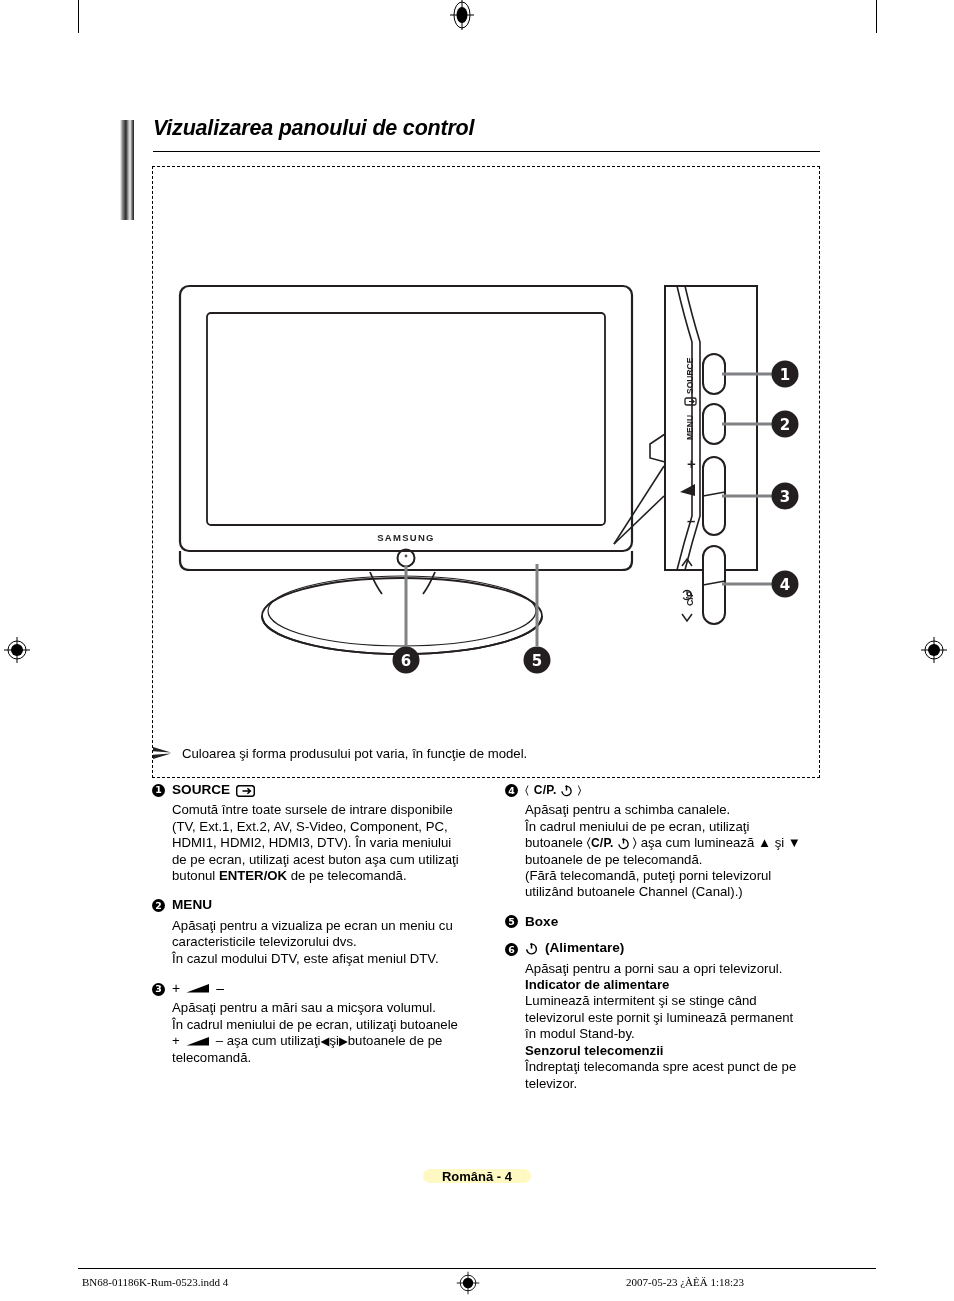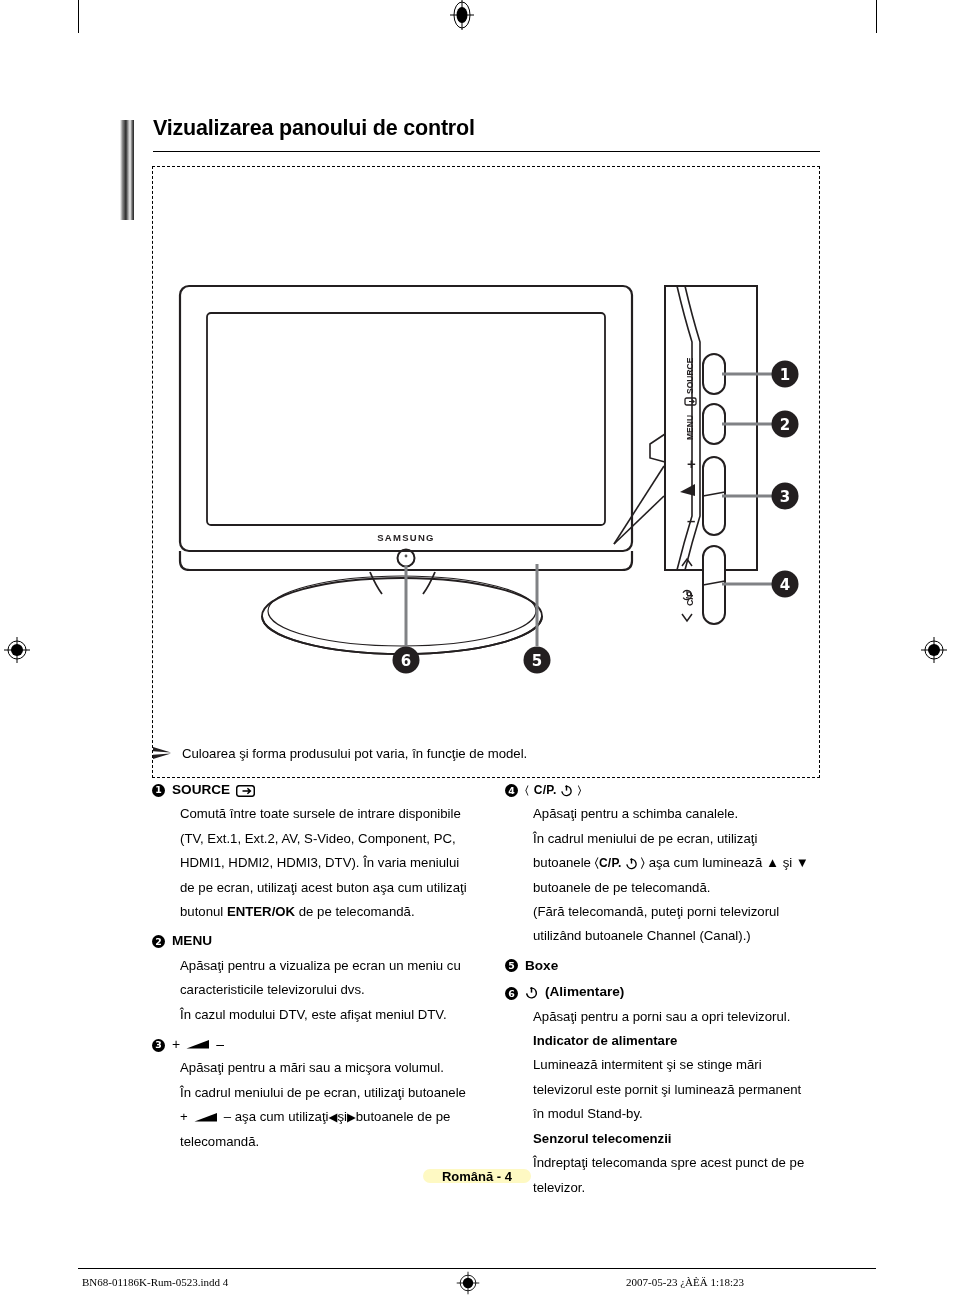--- a/index.html
+++ b/index.html
@@ -4,21 +4,21 @@
 <style>
   html,body{margin:0;padding:0;background:#fff;}
   body{width:954px;height:1301px;position:relative;overflow:hidden;
        font-family:"Liberation Sans","DejaVu Sans",sans-serif;color:#000;}
 
   
   .croplineV{position:absolute;width:1px;background:#000;}
   .regmark{position:absolute;width:30px;height:30px;}
 
   
-  #heading{position:absolute;left:120px;top:120px;width:700px;height:36px;}
+  #heading{position:absolute;left:120px;top:120px;width:700px;height:36px;font-style:italic;}
   #heading-bar{position:absolute;left:0;top:0;width:14px;height:100px;
      background:linear-gradient(to right,#ffffff 0%,#8a8a8a 18%,#2b2b2b 42%,
        #9d9d9d 58%,#efefef 72%,#6d6d6d 86%,#1f1f1f 100%);}
   #heading-title{position:absolute;left:33px;top:-4px;font-size:21.5px;
      font-weight:bold;letter-spacing:-0.2px;white-space:nowrap;}
   #heading-rule{position:absolute;left:33px;top:31px;width:667px;height:1.4px;background:#000;}
 
   
   #figure-box{position:absolute;left:152px;top:166px;width:668px;height:612px;
      border:1px dashed #000;box-sizing:border-box;}
@@ -38,21 +38,21 @@
 
   .item{position:relative;margin-bottom:2px;}
   .item-head{display:flex;align-items:flex-start;font-weight:bold;font-size:13.6px;
      margin-bottom:4px;}
   .bullet{display:inline-flex;align-items:center;justify-content:center;
      width:13px;height:13px;border-radius:50%;background:#000;color:#fff;
      font-size:9.4px;font-weight:bold;flex:0 0 auto;margin-top:1.5px;
      font-family:"DejaVu Sans",sans-serif;line-height:1;}
   .head-label{margin-left:7px;}
   .body{margin-left:20px;margin-bottom:13px;}
-  .body p{margin:8px;}
+  .body p{margin:0;}
   .sub-head{font-weight:bold;margin-top:11px;}
   b.inl{font-weight:bold;}
 
   
   .ico{display:inline-block;vertical-align:-2px;}
   .src-ico{width:19px;height:12px;}
   .pw-ico{width:13px;height:13px;vertical-align:-2px;}
   .vol-ico{width:26px;height:11px;vertical-align:0px;}
   .cp-head{font-weight:bold;font-size:12px;letter-spacing:0.2px;}
   .arrow{font-size:11.5px;}
@@ -321,21 +321,21 @@
       <svg class="ico pw-ico" style="margin:0 7px 0 7px;" viewBox="0 0 13 13">
         <circle cx="6.5" cy="7" r="4.8" fill="none" stroke="#000" stroke-width="1.5" stroke-dasharray="23 7" transform="rotate(-105 6.5 7)"></circle>
         <line x1="6.5" y1="1.2" x2="6.5" y2="6.6" stroke="#000" stroke-width="1.5"></line>
       </svg>
       <span>(Alimentare)</span>
     </div>
     <div class="body" style="margin-bottom:0;">
       <p>Apăsaţi pentru a porni sau a opri televizorul.</p>
 
       <p class="sub-head">Indicator de alimentare</p>
-      <p>Luminează intermitent şi se stinge mări</p>
+      <p>Luminează intermitent şi se stinge când</p>
       <p>televizorul este pornit şi luminează permanent</p>
       <p>în modul Stand-by.</p>
 
       <p class="sub-head">Senzorul telecomenzii</p>
       <p>Îndreptaţi telecomanda spre acest punct de pe</p>
       <p>televizor.</p>
     </div>
   </div>
 </div>
 

